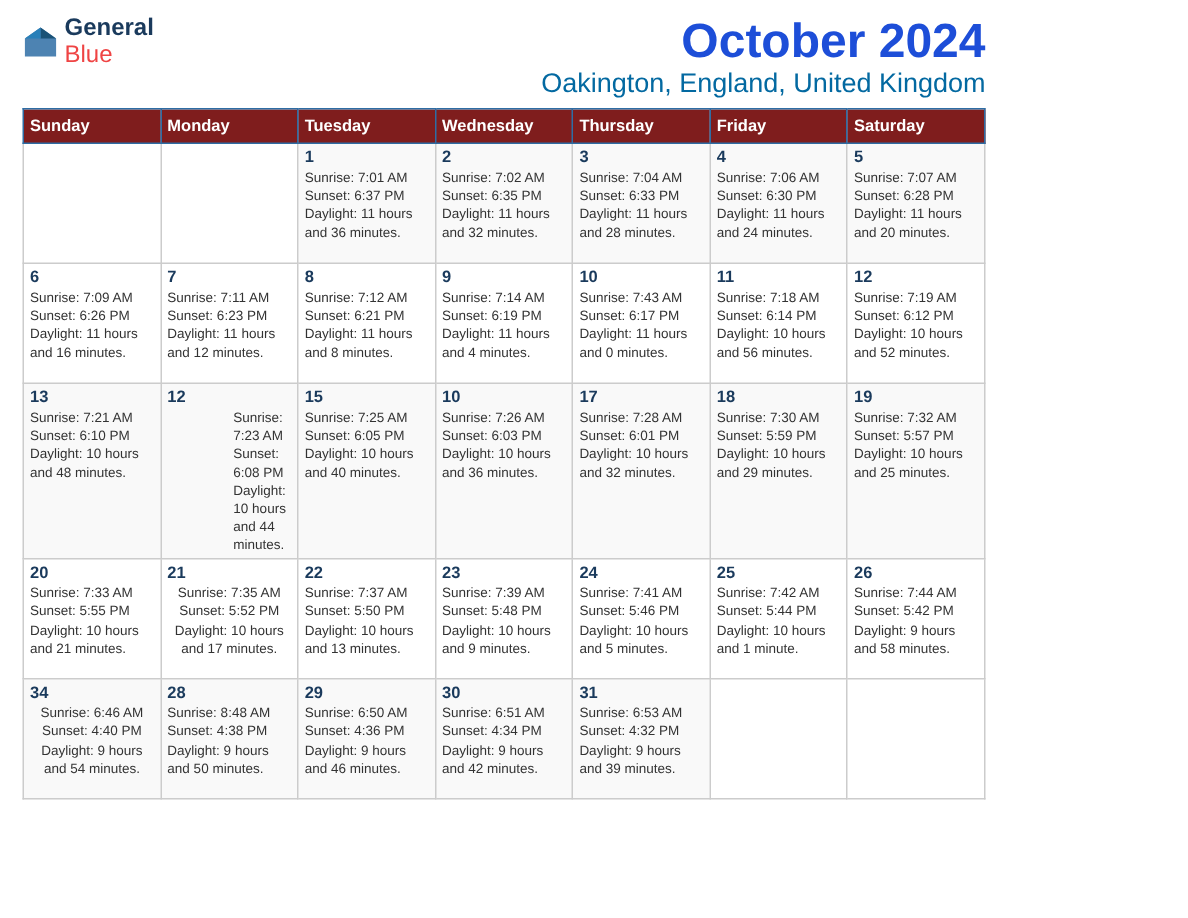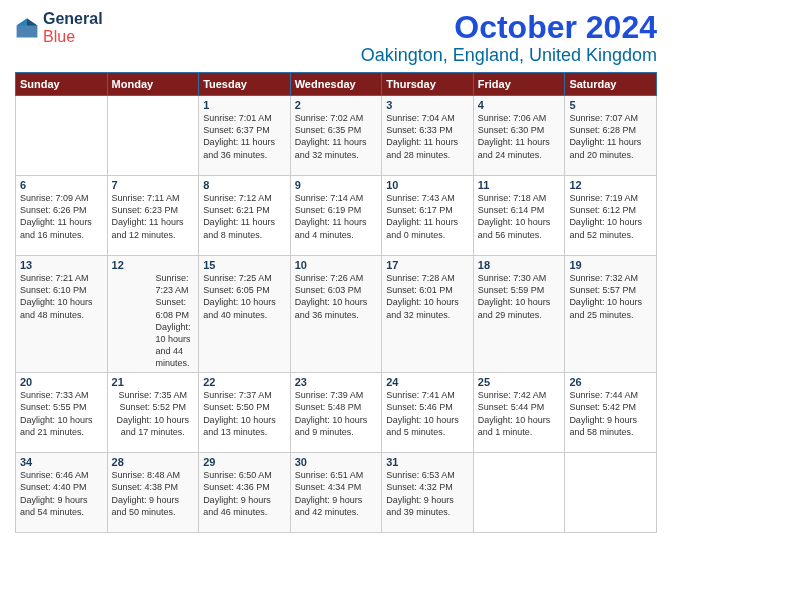--- a/index.html
+++ b/index.html
@@ -309,21 +309,21 @@
             <span class="day-number">26</span>
             <div class="day-info" style="white-space: pre-line;">Sunrise: 7:44 AM
 Sunset: 5:42 PM
 Daylight: 9 hours
 and 58 minutes.</div>
           </td>
         </tr>
         <tr>
           <td>
             <span class="day-number">34</span>
-            <div class="day-info" style="white-space: pre-line;">Sunrise: 6:46 AM
+            <div class="day-info" style="white-space: pre-line; text-align: center;">Sunrise: 6:46 AM
 Sunset: 4:40 PM
 Daylight: 9 hours
 and 54 minutes.</div>
           </td>
           <td>
             <span class="day-number">28</span>
             <div class="day-info" style="white-space: pre-line;">Sunrise: 8:48 AM
 Sunset: 4:38 PM
 Daylight: 9 hours
 and 50 minutes.</div>

